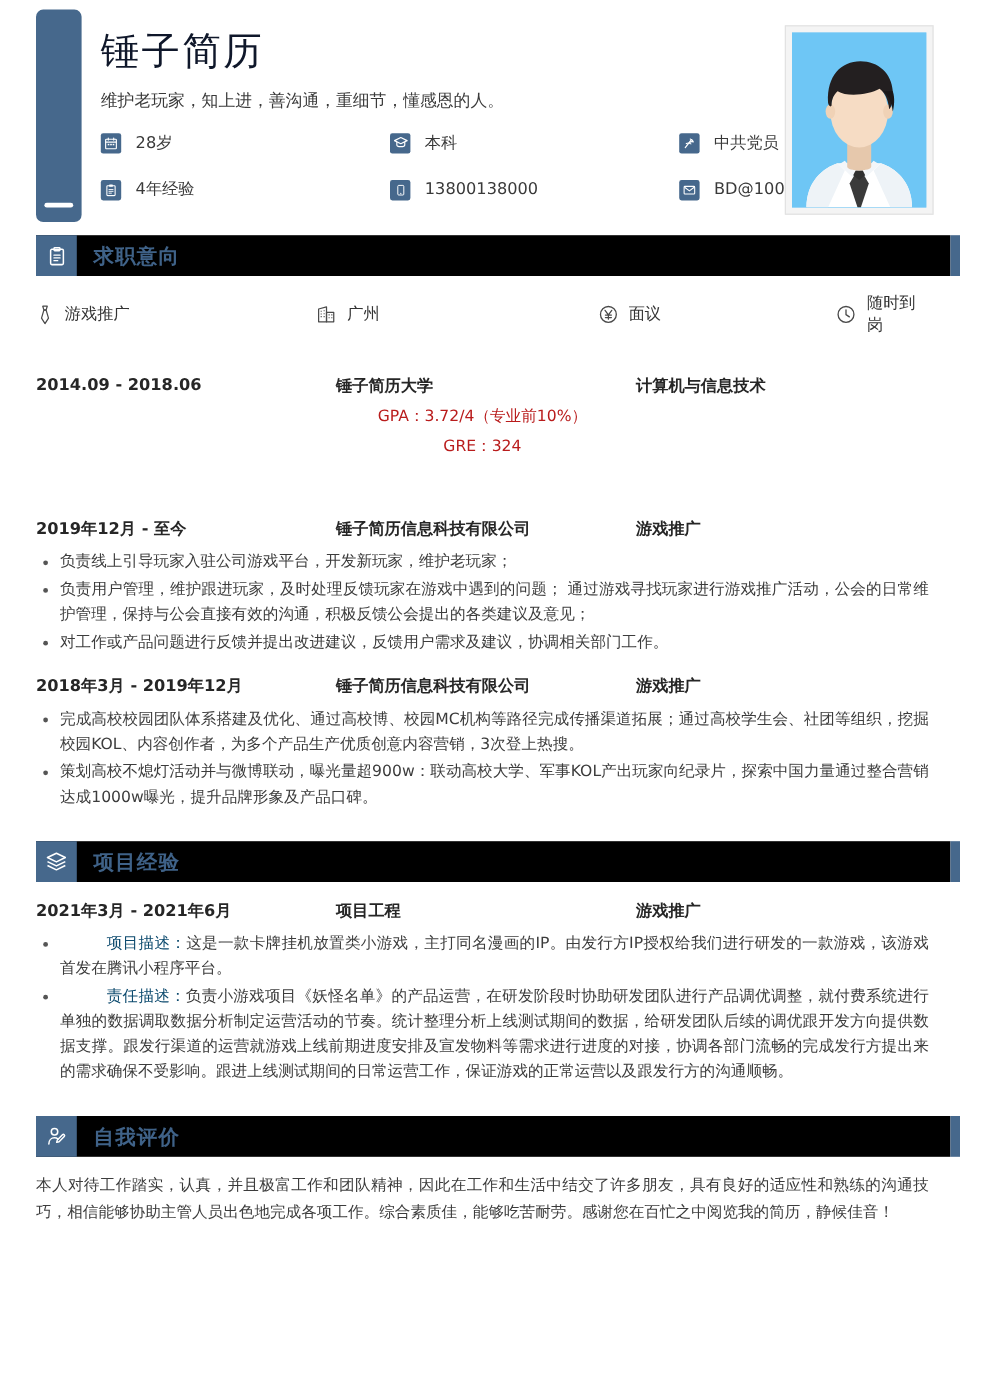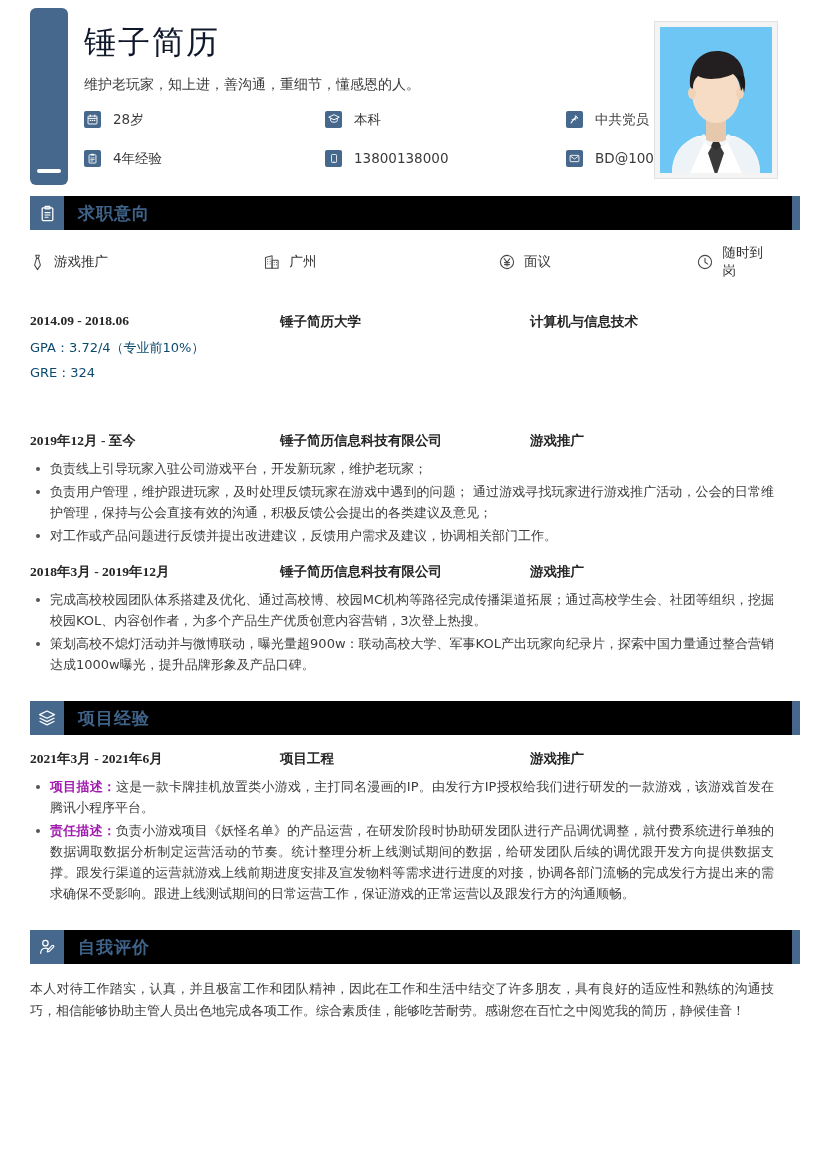--- a/index.html
+++ b/index.html
@@ -169,31 +169,31 @@
     display: flex;
     align-items: center;
   }
 
   .entry-head {
     display: flex;
     font-size: 13.5px;
     font-weight: bold;
     color: #262626;
     padding: 15px 0 6px 0;
-    font-family: Liberation Serif, serif;
   }
   .entry-head .col-date { width: 250px; flex: 0 0 250px; }
   .entry-head .col-org  { width: 250px; flex: 0 0 250px; }
   .entry-head .col-role { flex: 1; }
 
   .sub-lines {
     font-size: 13px;
-    color: #0c4a6e;
+    color: #b91c1c;
     line-height: 21px;
     padding-bottom: 4px;
+    text-align: center;
   }
 
   ul.bullets {
     list-style: none;
     margin: 2px 0 0 0;
     padding: 0;
   }
   ul.bullets li {
     position: relative;
     padding-left: 20px;
@@ -207,22 +207,23 @@
     content: "";
     position: absolute;
     left: 6px;
     top: 9px;
     width: 4px;
     height: 4px;
     border-radius: 50%;
     background: #555555;
   }
   ul.bullets li b {
-    font-weight: bold;
-    color: #a21caf;
+    font-weight: normal;
+    color: #0c4a6e;
+    margin-left: 39px;
   }
 
   .para {
     font-size: 13px;
     line-height: 22px;
     color: #3c3c3c;
     padding: 14px 0 0 0;
     text-align: justify;
   }
   .gap-md { height: 24px; }

